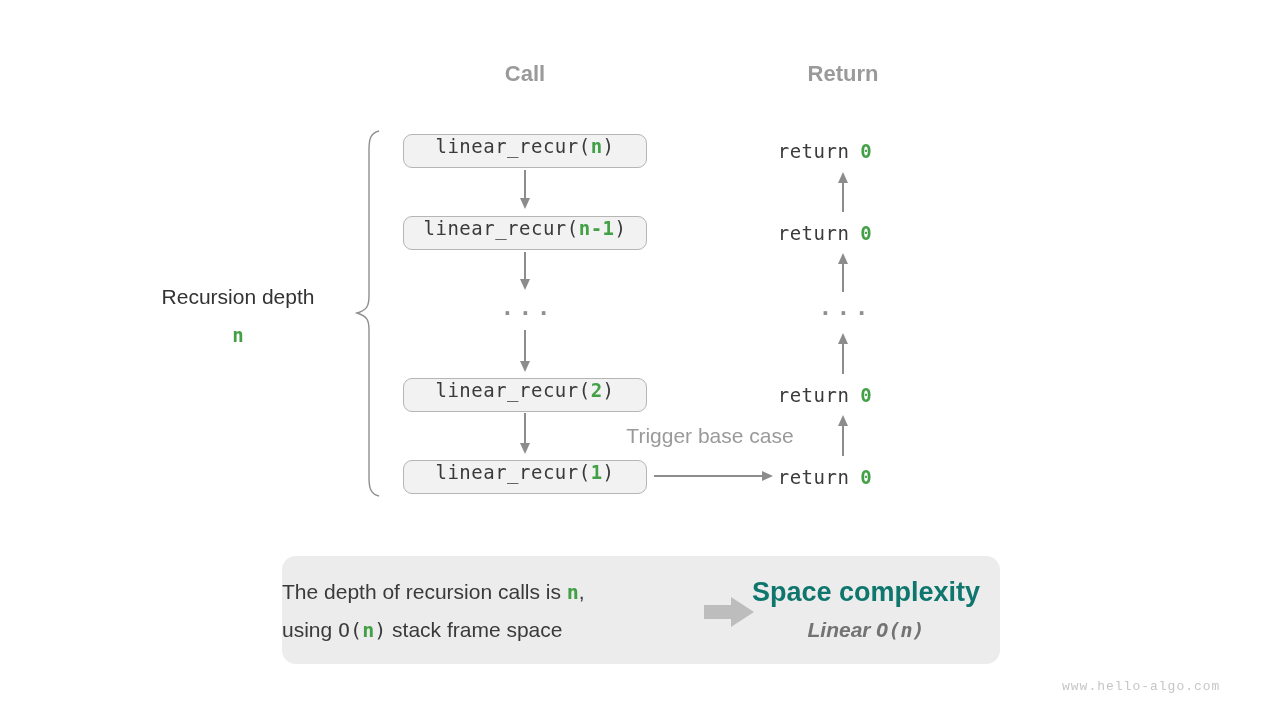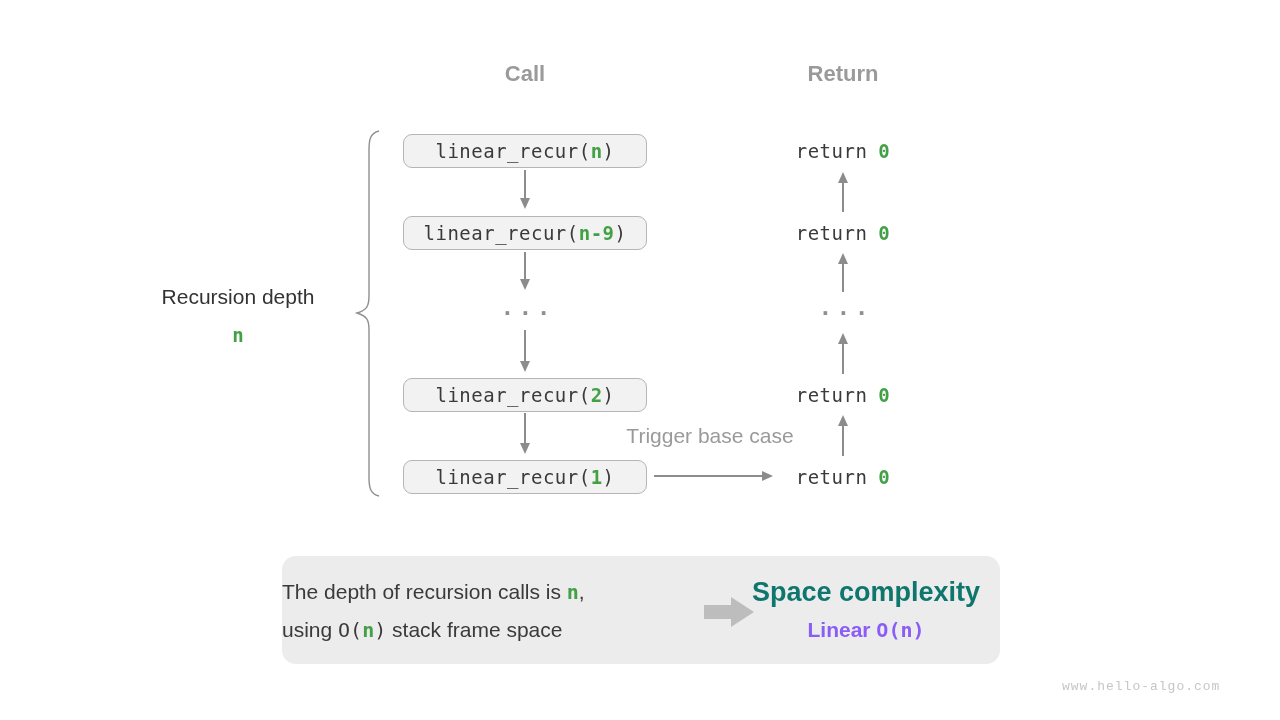--- a/index.html
+++ b/index.html
@@ -12,41 +12,41 @@
   .col-header {
     position:absolute; top:61px; transform:translateX(-50%);
     font-size:22px; font-weight:700; color:#9a9a9a; white-space:nowrap;
   }
   #hdr-call { left:525px; }
   #hdr-return { left:843px; }
 
   .code-box {
     position:absolute; left:403px; width:244px; height:34px; box-sizing:border-box;
     background:#f2f2f2; border:1px solid #b5b5b5; border-radius:9px;
-    display:flex; align-items:center; justify-content:center;
+    display:flex; justify-content:center;
     font-family:"DejaVu Sans Mono", monospace; font-size:19px; letter-spacing:0.5px;
     color:#3a3a3a; white-space:pre;
   }
   #box-n   { top:134px; }
   #box-n1  { top:216px; }
   #box-2   { top:378px; }
   #box-1   { top:460px; }
 
   .g { color:#43a047; font-weight:700; }
 
   .dots {
     position:absolute; transform:translateX(-50%);
     font-family:"DejaVu Sans Mono", monospace; font-weight:700; font-size:22px;
     letter-spacing:5px; color:#8f8f8f; line-height:1; white-space:pre;
   }
   #dots-call { left:528px; top:297px; }
   #dots-return { left:846px; top:297px; }
 
   .ret-line {
-    position:absolute; left:843px; transform:translate(-50%,-50%);
+    position:absolute; left:825px; transform:translate(-50%,-50%);
     font-family:"DejaVu Sans Mono", monospace; font-size:19px; letter-spacing:0.5px;
     color:#3a3a3a; white-space:pre;
   }
   #ret-0 { top:151px; } #ret-1 { top:233px; } #ret-2 { top:395px; } #ret-3 { top:477px; }
   .ret-line .g { margin-left:11px; }
 
   .depth-label {
     position:absolute; left:238px; top:297px; transform:translate(-50%,-50%);
     font-size:21px; color:#333333; white-space:nowrap;
   }
@@ -68,21 +68,21 @@
     position:absolute; left:0px; top:17px; width:440px;
     font-size:21px; line-height:38px; color:#3a3a3a; text-align:left; white-space:nowrap;
   }
   .mono { font-family:"DejaVu Sans Mono", monospace; font-size:20px; }
   .block-arrow { position:absolute; left:422px; top:40px; }
   .panel-right {
     position:absolute; left:464px; top:17px; width:240px;
     text-align:center; line-height:38px; white-space:nowrap;
   }
   .sc-title { font-size:27px; font-weight:700; color:#0f766e; }
-  .sc-value { font-size:21px; font-weight:700; color:#8b5cf6; }
+  .sc-value { font-size:21px; font-weight:700; color:#737373;font-style:italic; }
   .sc-value .mono { font-weight:700; }
 
   .watermark {
     position:absolute; left:1062px; top:679px;
     font-family:Liberation Mono, monospace; font-size:13px; letter-spacing:1px;
     color:#c6c6c6; white-space:nowrap;
   }
 </style>
 </head>
 <body>
@@ -111,21 +111,21 @@
     <line x1="654" y1="476" x2="770" y2="476" stroke="#8c8c8c" stroke-width="2" marker-end="url(#arrow)"></line>
   </svg>
 
   <div class="col-header" id="hdr-call">Call</div>
   <div class="col-header" id="hdr-return">Return</div>
 
   <div class="depth-label">Recursion depth</div>
   <div class="depth-var">n</div>
 
   <div class="code-box" id="box-n"><span>linear_recur(</span><span class="g">n</span><span>)</span></div>
-  <div class="code-box" id="box-n1"><span>linear_recur(</span><span class="g">n-9</span><span>)</span></div>
+  <div class="code-box" id="box-n1"><span>linear_recur(</span><span class="g">n-1</span><span>)</span></div>
   <div class="code-box" id="box-2"><span>linear_recur(</span><span class="g">2</span><span>)</span></div>
   <div class="code-box" id="box-1"><span>linear_recur(</span><span class="g">1</span><span>)</span></div>
 
   <div class="dots" id="dots-call">...</div>
   <div class="dots" id="dots-return">...</div>
 
   <div class="ret-line" id="ret-0"><span>return</span><span class="g">0</span></div>
   <div class="ret-line" id="ret-1"><span>return</span><span class="g">0</span></div>
   <div class="ret-line" id="ret-2"><span>return</span><span class="g">0</span></div>
   <div class="ret-line" id="ret-3"><span>return</span><span class="g">0</span></div>

